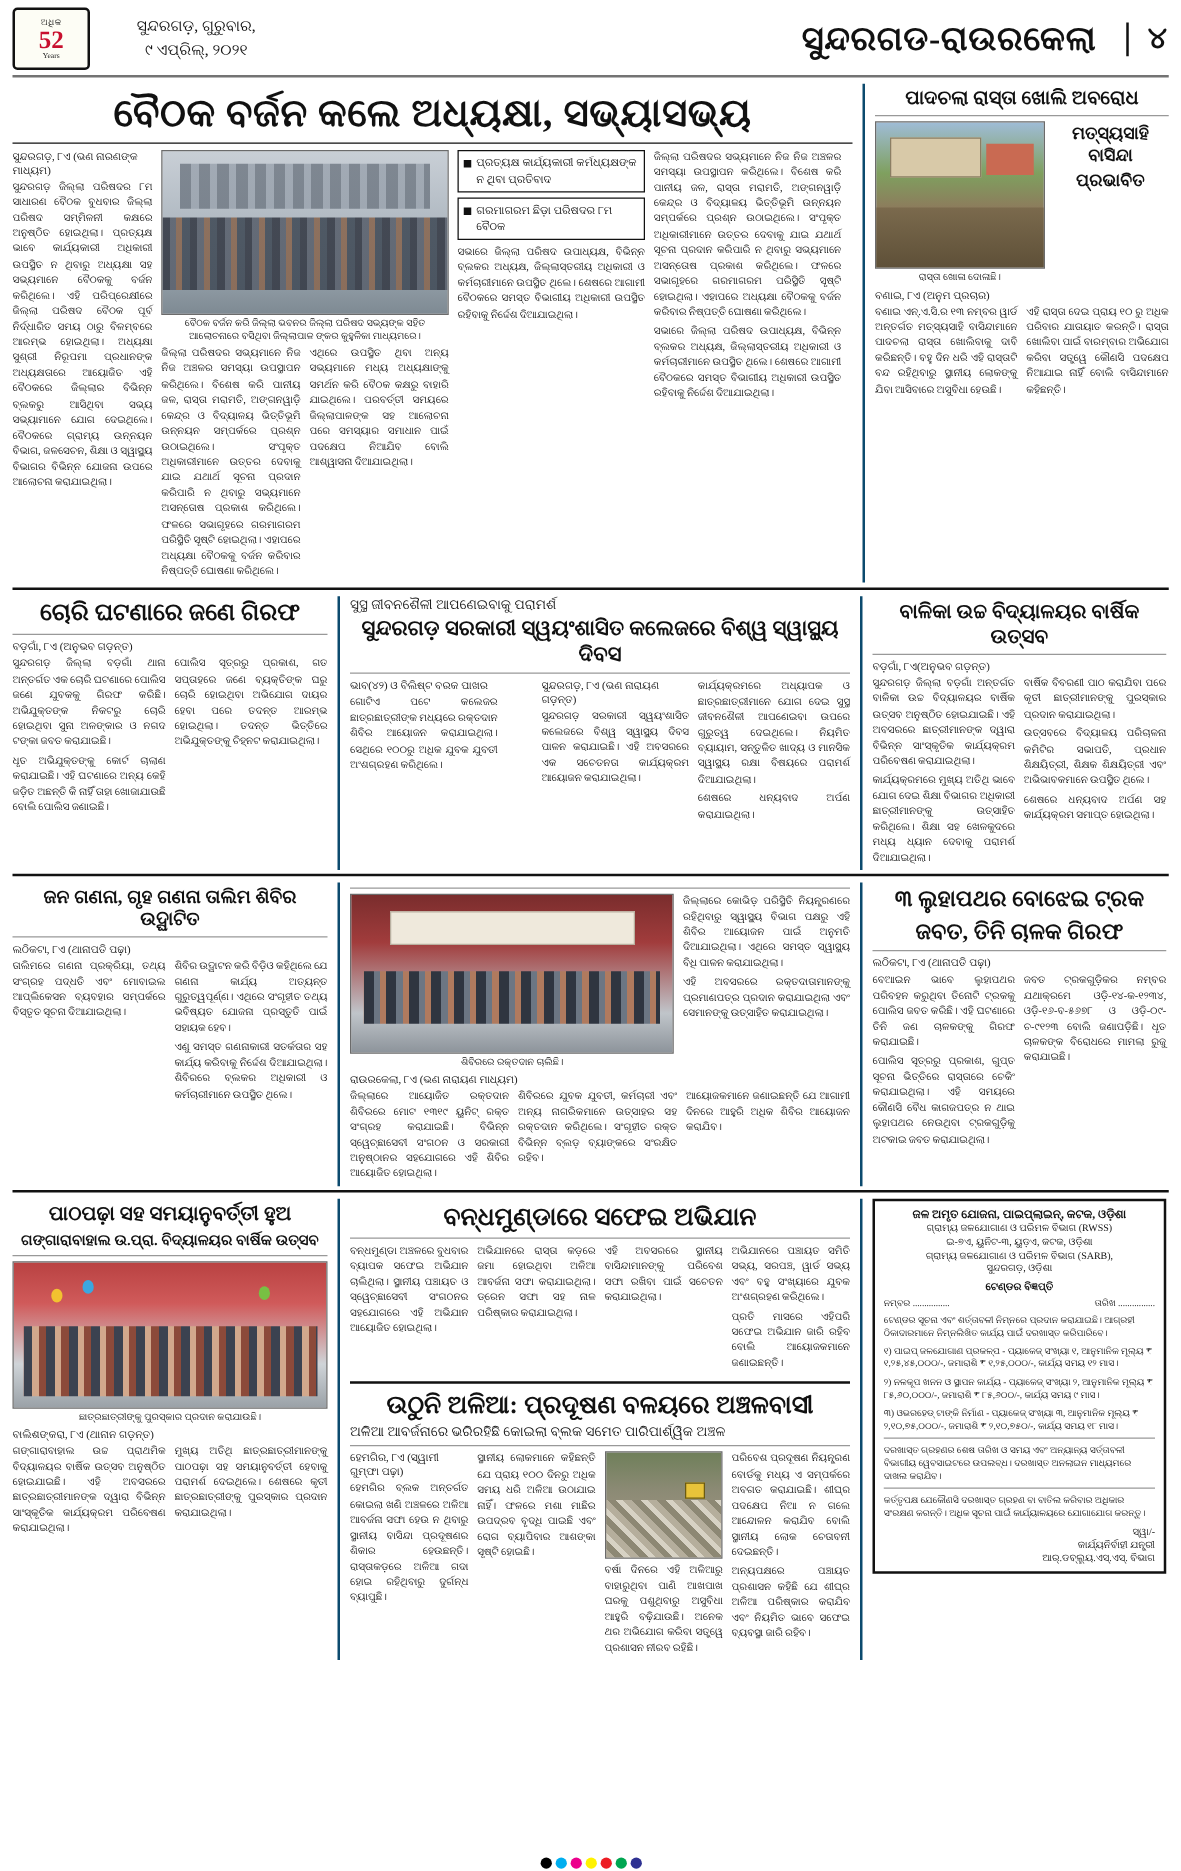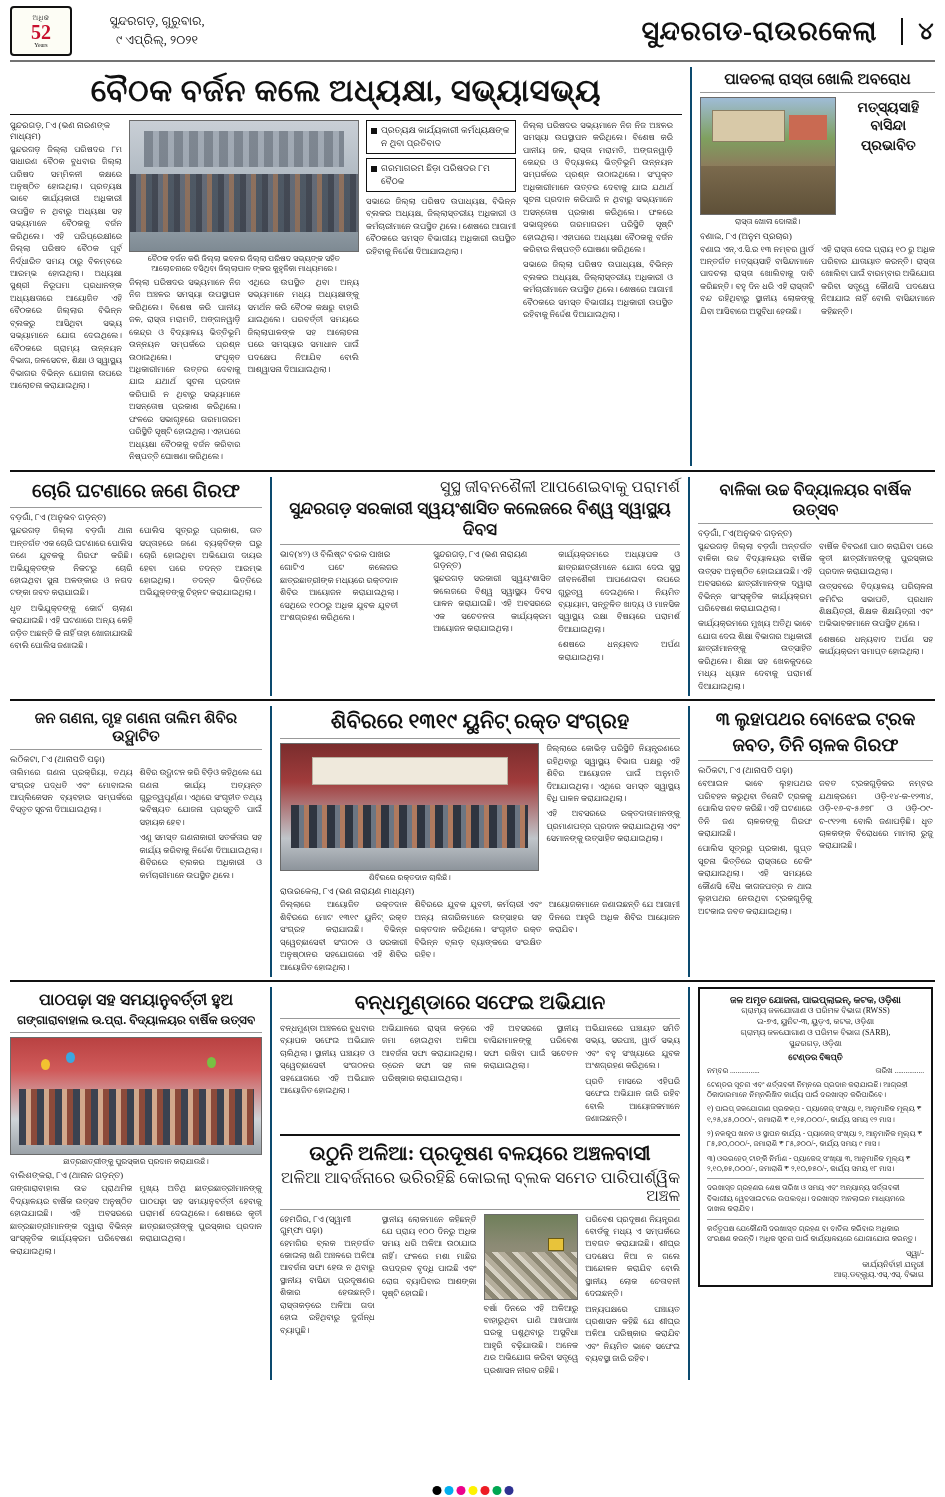--- a/index.html
+++ b/index.html
@@ -65,21 +65,21 @@
   }
   .hl2 {
     font-size: 19px; font-weight: bold; text-align: center;
     line-height: 1.2; margin: 3px 0 4px 0;
   }
   .hl3 {
     font-size: 15.5px; font-weight: bold; text-align: center;
     line-height: 1.25; margin: 2px 0 3px 0;
   }
   .kicker {
-    font-size: 16px; text-align: right; margin: 1px 0 3px 0;
+    font-size: 11px; text-align: left; margin: 1px 0 3px 0;
   }
   .dateline { font-size: 8.6px; margin-bottom: 2px; }
   .body-text {
     font-size: 8.3px; line-height: 1.5;
     text-align: justify;
     hyphens: auto;
     word-spacing: -0.3px;
   }
   .body-text p { margin: 0 0 3px 0; }
   .rule { border-top: 1px solid #111; margin: 5px 0; }
@@ -320,21 +320,20 @@
           <p>ତାଲିମରେ ଗଣନା ପ୍ରକ୍ରିୟା, ତଥ୍ୟ ସଂଗ୍ରହ ପଦ୍ଧତି ଏବଂ ମୋବାଇଲ ଆପ୍ଲିକେସନ ବ୍ୟବହାର ସମ୍ପର୍କରେ ବିସ୍ତୃତ ସୂଚନା ଦିଆଯାଇଥିଲା।</p>
         </div>
         <div style="width:50%;" class="body-text">
           <p>ଶିବିର ଉଦ୍ଘାଟନ କରି ବିଡ଼ିଓ କହିଥିଲେ ଯେ ଗଣନା କାର୍ଯ୍ୟ ଅତ୍ୟନ୍ତ ଗୁରୁତ୍ୱପୂର୍ଣ୍ଣ। ଏଥିରେ ସଂଗୃହୀତ ତଥ୍ୟ ଭବିଷ୍ୟତ ଯୋଜନା ପ୍ରସ୍ତୁତି ପାଇଁ ସହାୟକ ହେବ।</p>
           <p>ଏଣୁ ସମସ୍ତ ଗଣନାକାରୀ ସତର୍କତାର ସହ କାର୍ଯ୍ୟ କରିବାକୁ ନିର୍ଦ୍ଦେଶ ଦିଆଯାଇଥିଲା। ଶିବିରରେ ବ୍ଲକର ଅଧିକାରୀ ଓ କର୍ମଚାରୀମାନେ ଉପସ୍ଥିତ ଥିଲେ।</p>
         </div>
       </div>
     </div>
 
     <div class="vline" style="width:410px; padding-left:8px;">
-      <div class="hl2" style="font-size:21px;">ଶିବିରରେ ୧୩୧୯ ୟୁନିଟ୍ ରକ୍ତ ସଂଗ୍ରହ</div>
       <div class="rule-thin"></div>
       <div class="cols" style="gap:7px;">
         <div style="width:66%;">
           <div class="photo ph-stage" style="height:128px;">
             <div class="banner"></div>
               <div class="row"></div>
           </div>
           <div class="caption">ଶିବିରରେ ରକ୍ତଦାନ ଚାଲିଛି।</div>
         </div>
         <div style="width:34%;" class="body-text">

